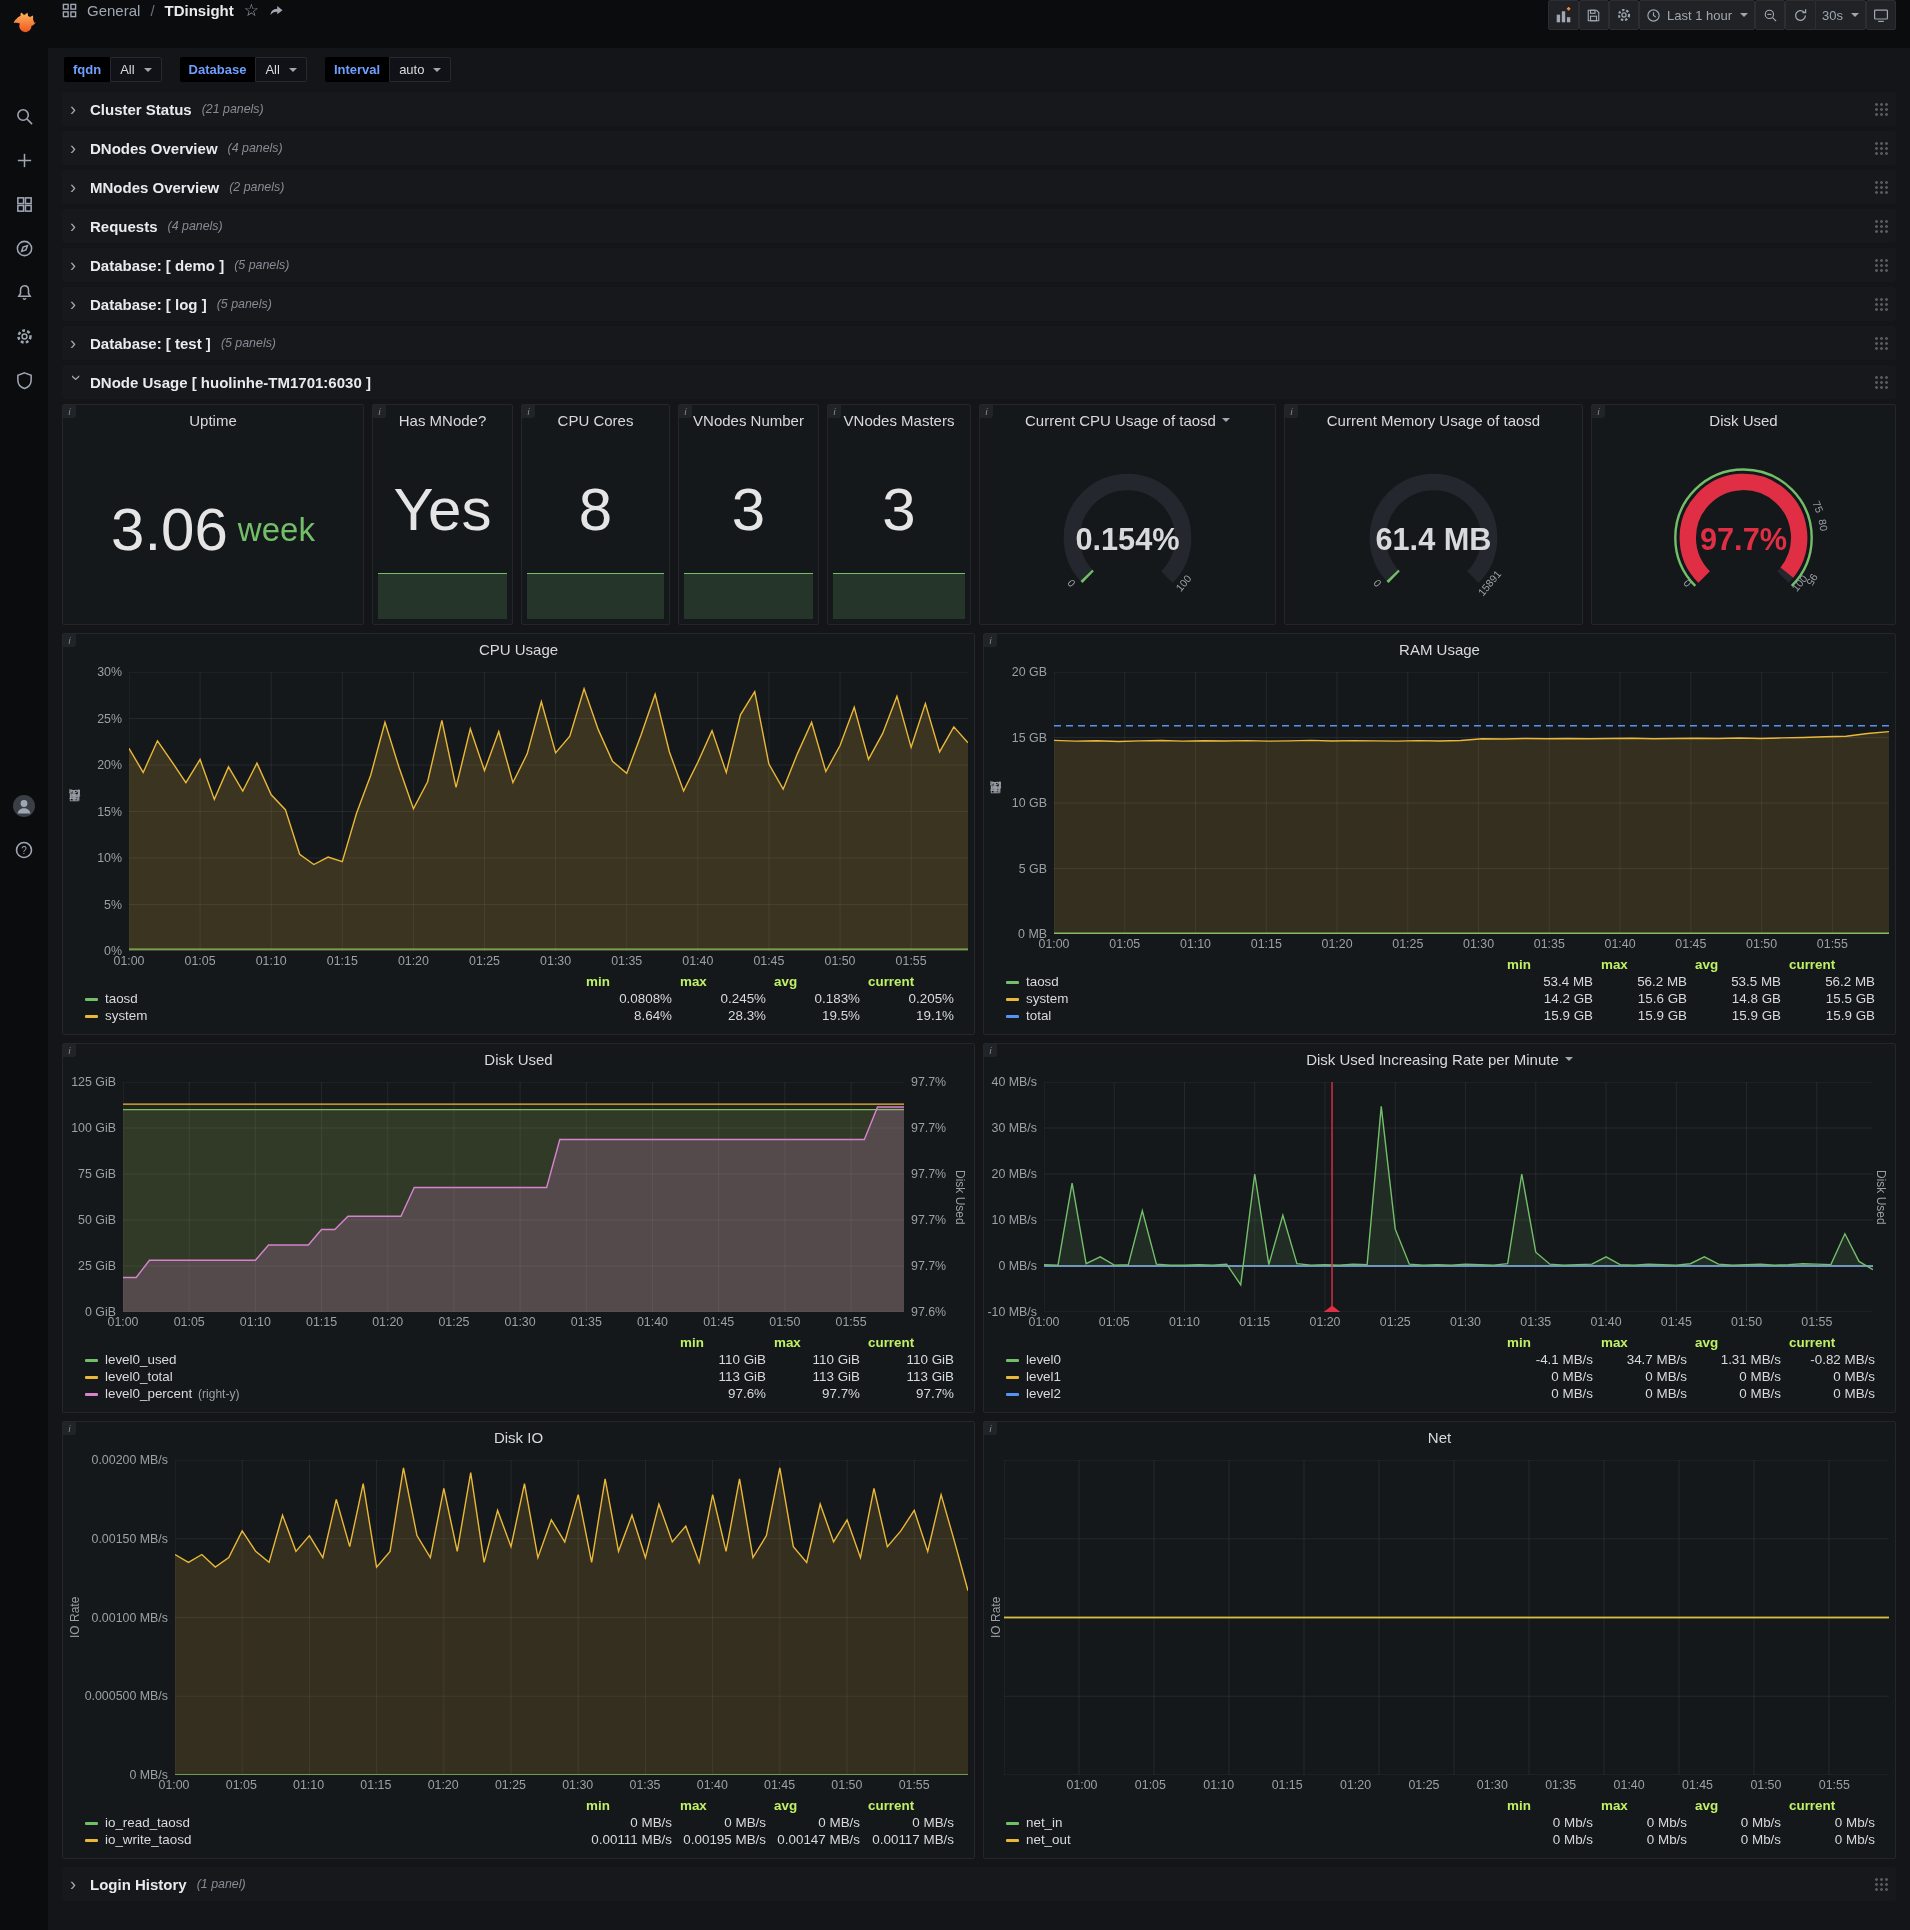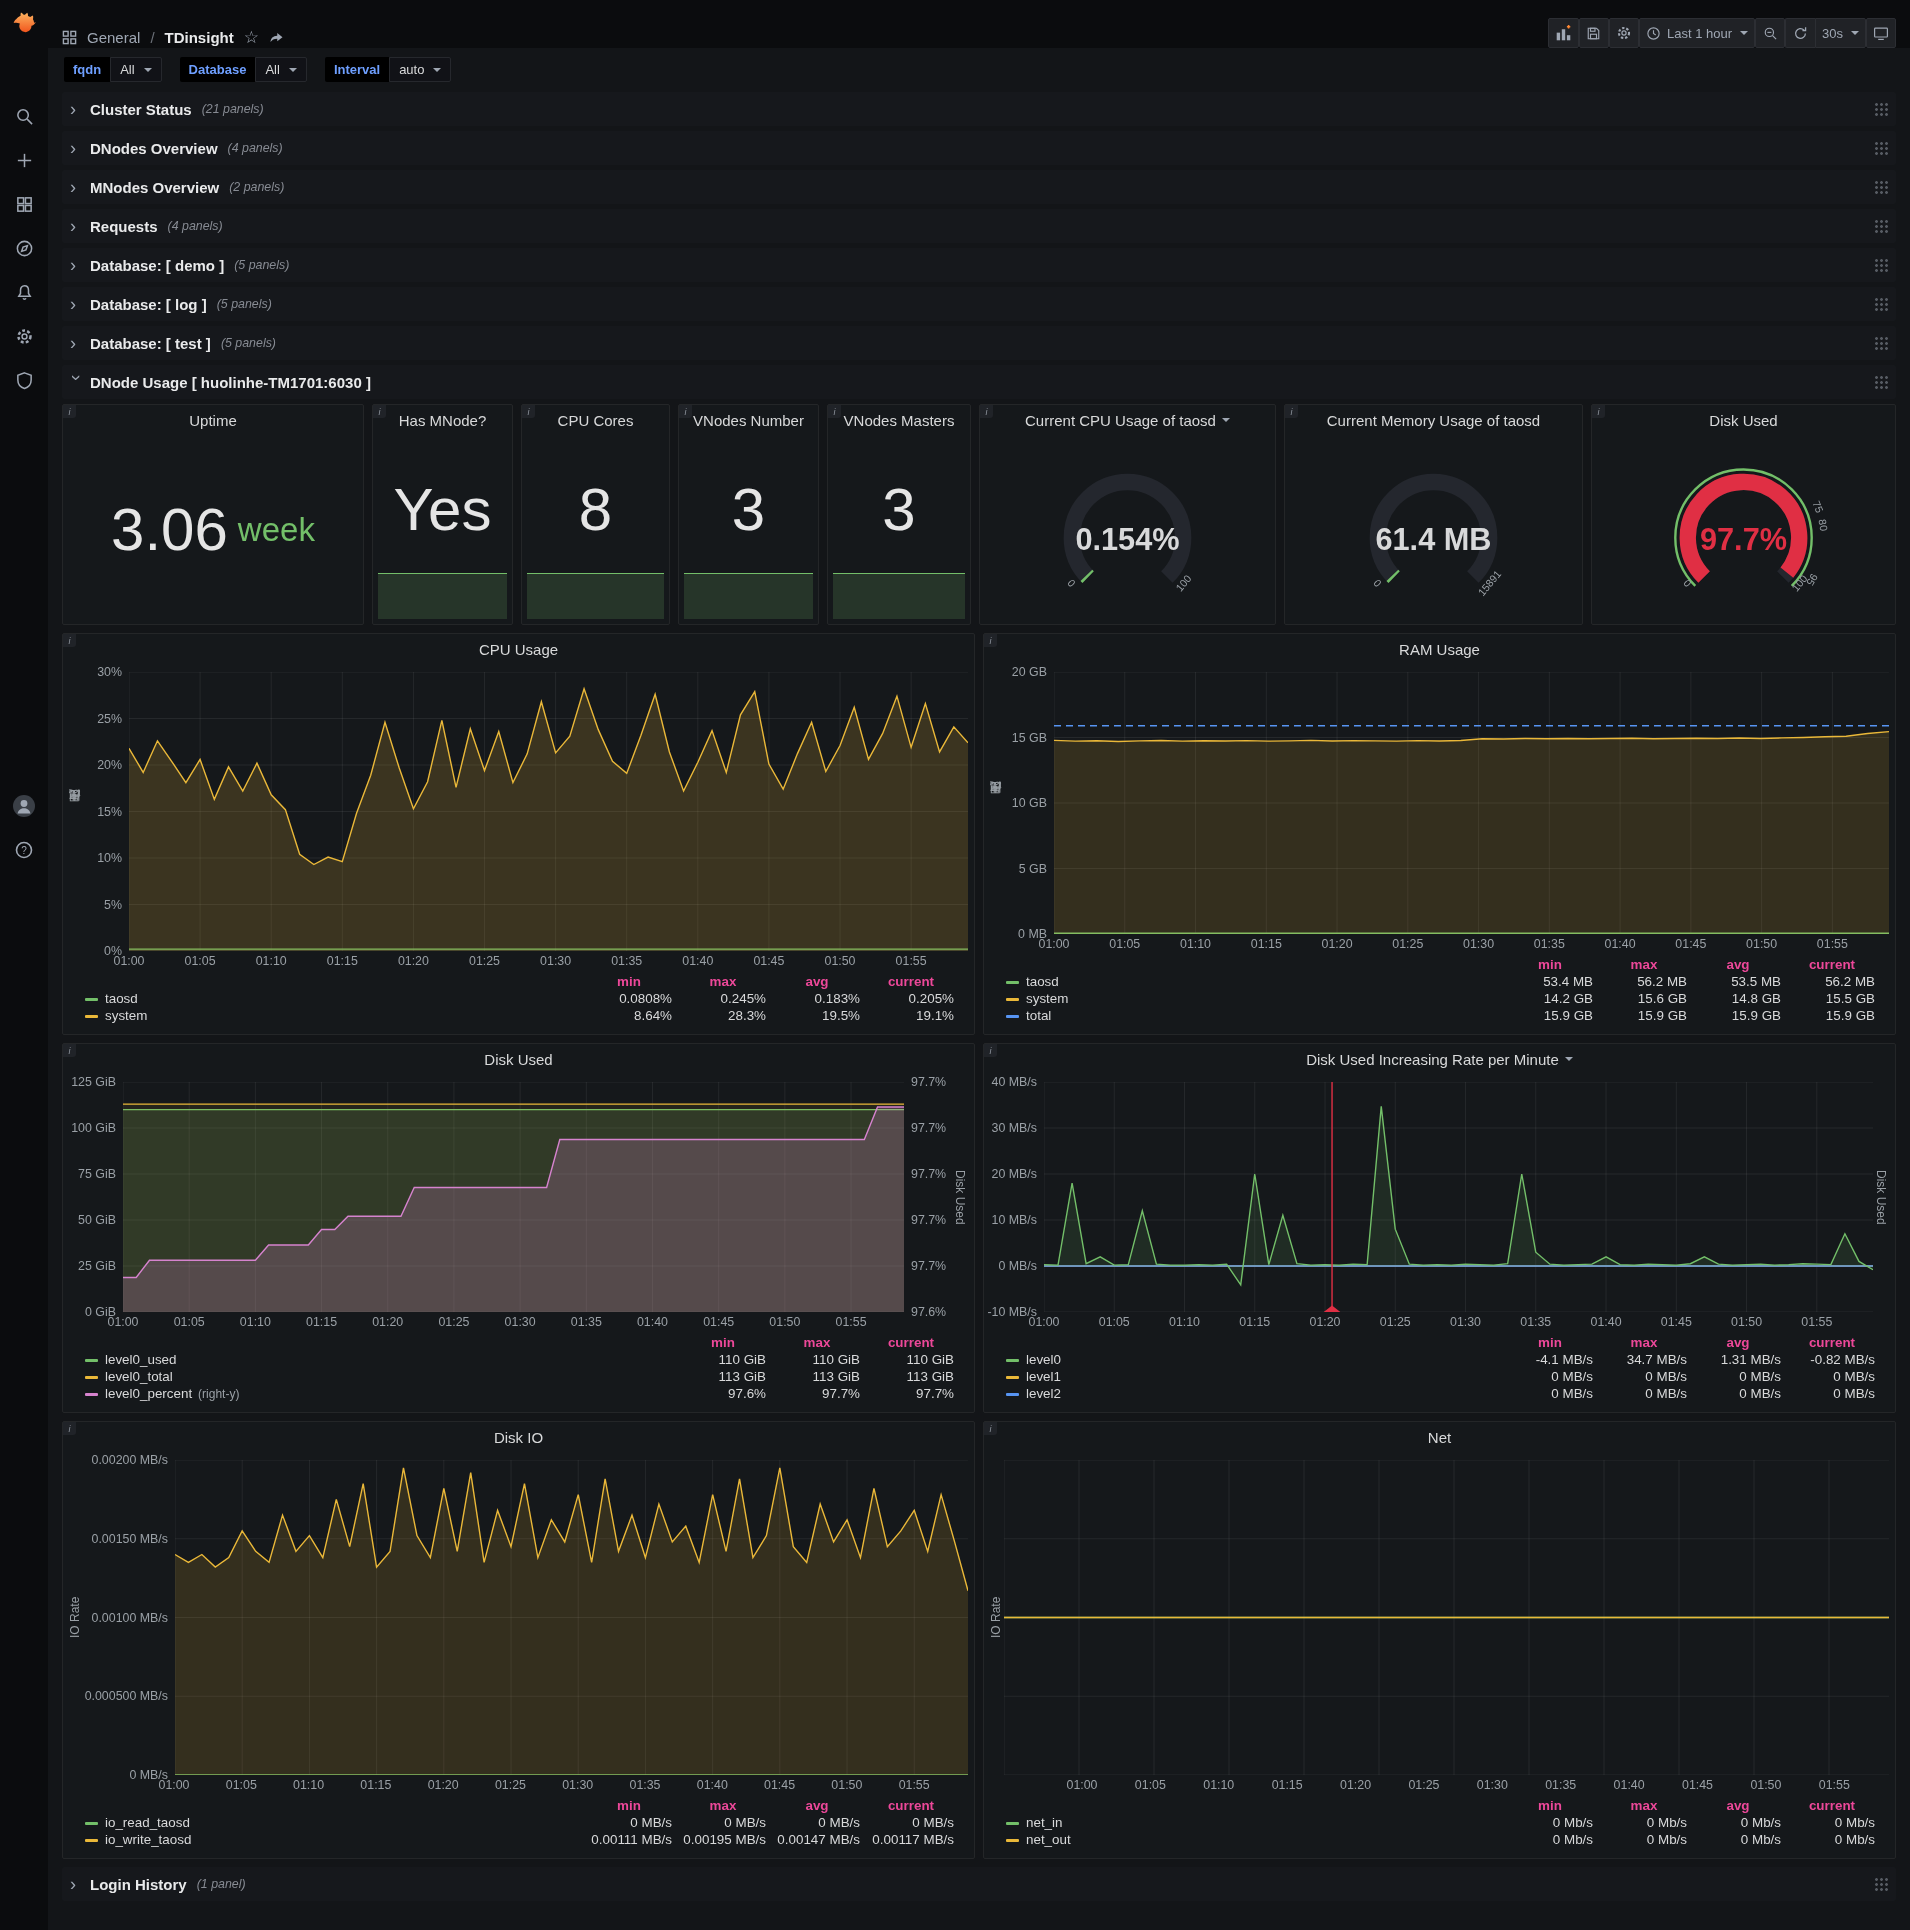--- a/index.html
+++ b/index.html
@@ -9,21 +9,21 @@
   
   .sidebar{position:fixed;left:0;top:0;bottom:0;width:48px;background:#0b0c0e;z-index:20;
     display:flex;flex-direction:column;align-items:center}
   .logo{width:48px;height:48px;display:flex;align-items:center;justify-content:center;cursor:pointer}
   .side-icons{margin-top:46px;display:flex;flex-direction:column;align-items:center}
   .side-btn{width:48px;height:44px;display:flex;align-items:center;justify-content:center;color:#9fa7b3;cursor:pointer}
   .side-btn svg{stroke:#9fa7b3;fill:none;stroke-width:1.6}
   .side-bottom{position:absolute;top:784px;left:0;width:48px;display:flex;flex-direction:column;align-items:center}
   
   .topnav{position:fixed;left:48px;right:0;top:0;height:48px;background:#0b0c0e;z-index:19;
-    display:flex;align-items:flex-end;justify-content:space-between;padding:0 14px}
+    display:flex;align-items:flex-start;justify-content:space-between;padding:0 14px}
   .nav-left{display:flex;align-items:center;gap:10px}
   .crumb-sec{color:#9fa7b3;font-size:15px;cursor:pointer}
   .crumb-sep{color:#6c7078;font-size:15px}
   .crumb-title{color:#e9eaeb;font-size:15px;font-weight:600;cursor:pointer}
   .icon-sm{color:#9fa7b3;font-size:15px;cursor:pointer;display:flex;align-items:center}
   .nav-right{display:flex;align-items:center;}
   .nav-btn{height:30px;min-width:30px;background:#202226;border:1px solid #2c2e33;border-radius:2px;
     display:flex;align-items:center;justify-content:center;color:#9fa7b3;cursor:pointer;padding:0 6px;gap:6px;font-size:13px}
   .nav-group{display:flex;align-items:center}
   .nav-group .nav-btn{border-radius:0}
@@ -76,21 +76,21 @@
   .ch-yaxis span{position:absolute;right:7px;transform:translateY(-50%);color:#9aa0a6;font-size:12.4px;white-space:nowrap}
   .ch-yaxis.right span{right:auto;left:7px}
   .ch-plot{flex:1;position:relative;min-width:0}
   .ch-plot svg{width:100%;height:100%}
   .grid{stroke:rgba(255,255,255,0.07);stroke-width:1;vector-effect:non-scaling-stroke}
   .ch-xaxis{height:20px;position:relative;flex:none}
   .ch-xaxis span{position:absolute;top:3px;transform:translateX(-50%);color:#9aa0a6;font-size:12.4px;white-space:nowrap}
   .ch-legend{flex:none;padding:2px 10px 6px 14px;font-size:13.4px}
   .ch-legend table{width:100%;border-collapse:collapse}
   .ch-legend td{padding:1px 4px;white-space:nowrap}
-  .lhead td{color:#ec4899;font-weight:600;text-align:center;cursor:pointer}
+  .lhead td{color:#bef264;font-weight:600;text-align:left;cursor:pointer}
   .lval{text-align:right;color:#d8d9da;width:94px}
   .lname{text-align:left;color:#d8d9da;cursor:pointer}
   .sw{display:inline-block;width:13px;height:3px;border-radius:1px;margin-right:7px;vertical-align:middle}
   .lnote{color:#9aa0a6;font-size:12px;margin-left:6px}
   .gval{font-size:32px;font-weight:700}
   .gtick{font-size:11px;fill:#9aa0a6}
 </style>
 </head>
 <body>
 

